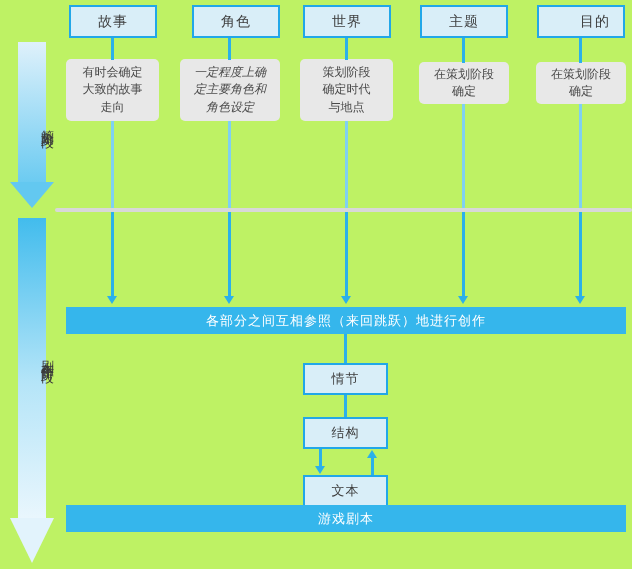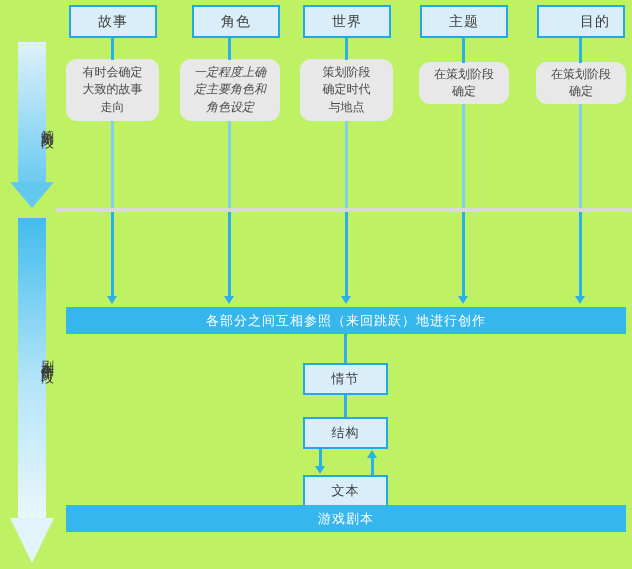--- a/index.html
+++ b/index.html
@@ -63,21 +63,21 @@
     font-size: 14px;
     color: #3d3d3d;
     letter-spacing: 1px;
   }
 
   
   .note-box {
     position: absolute;
     box-sizing: border-box;
     background: #e8e8e8;
-    border-radius: 11px;
+    border-radius: 5px;
     display: flex;
     align-items: center;
     justify-content: center;
     text-align: center;
     font-size: 12px;
     color: #4a4a4a;
     line-height: 1.45;
     padding: 3px 5px;
   }
 

